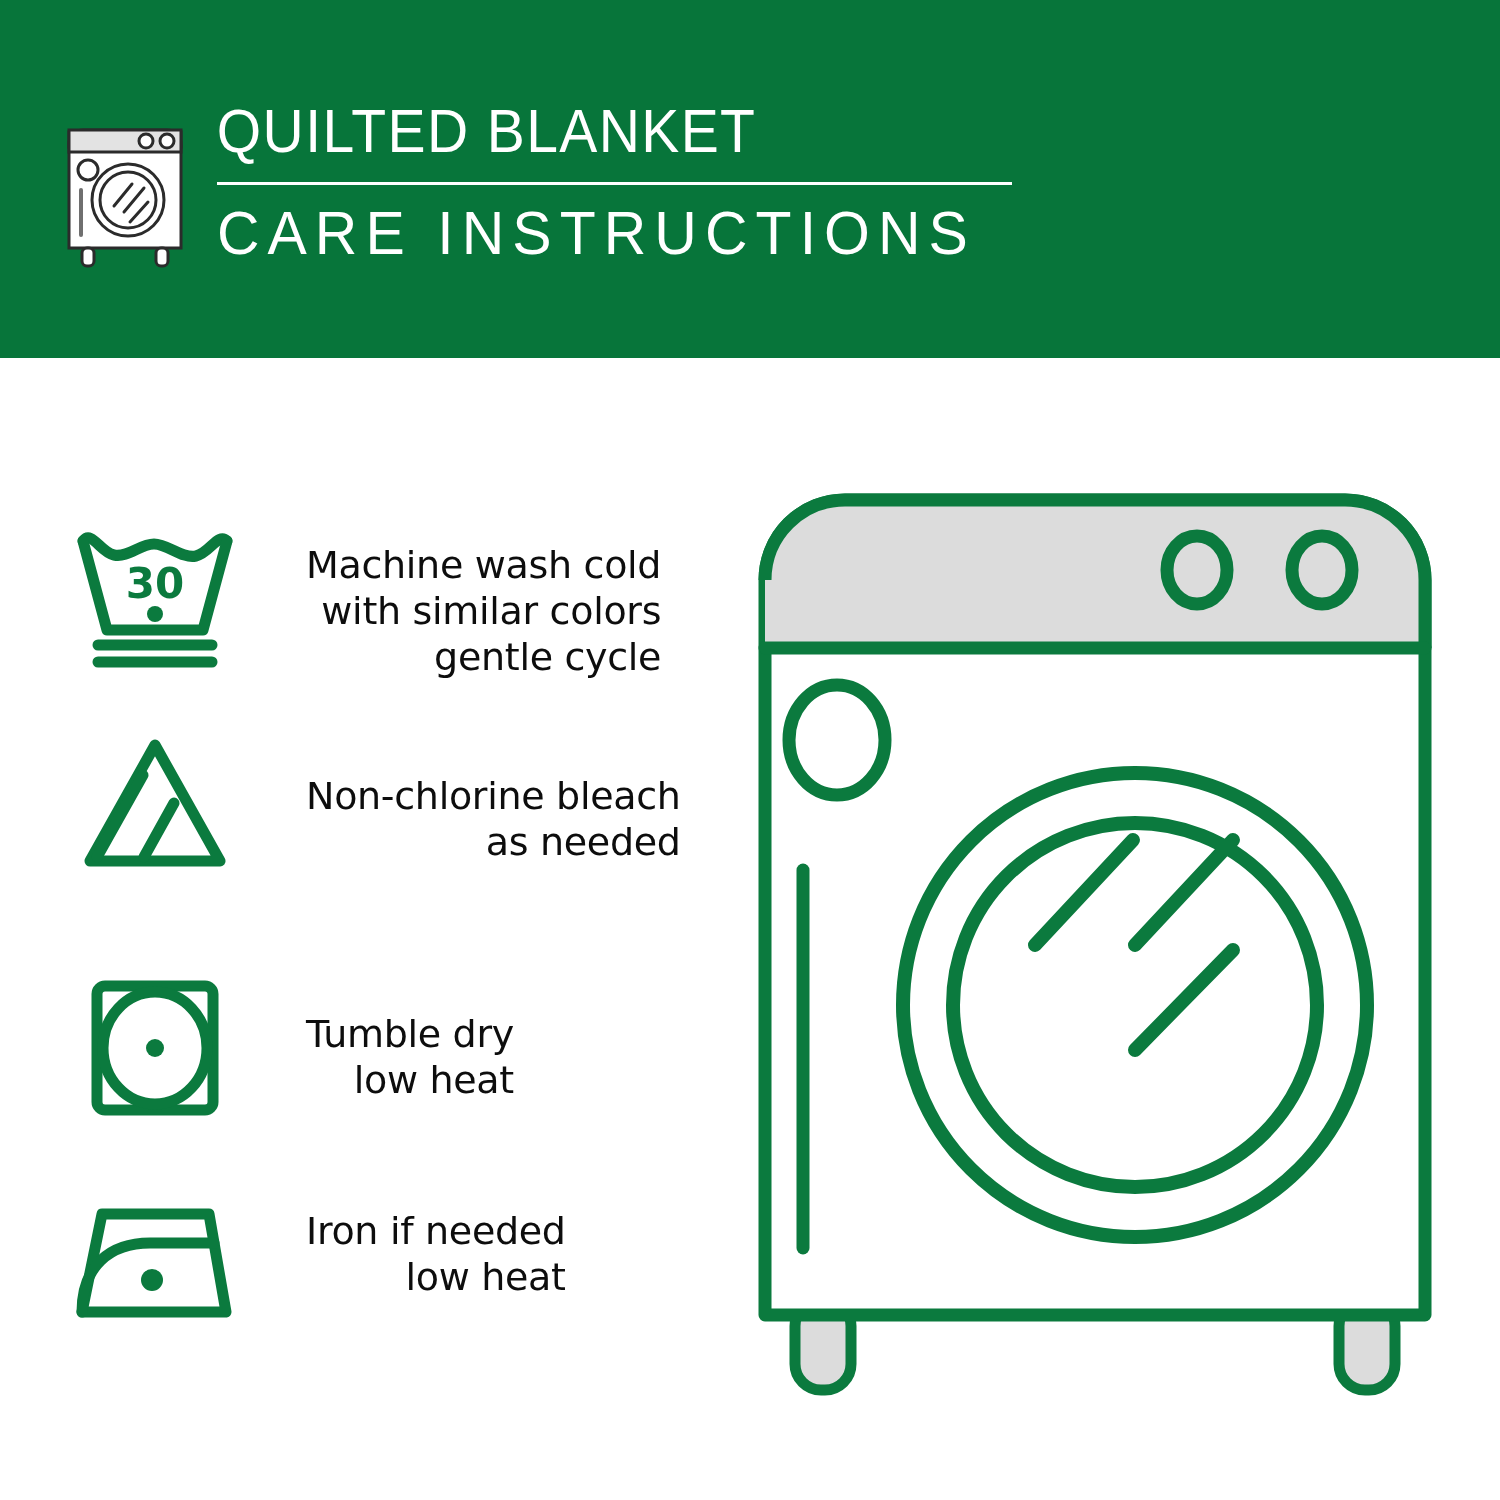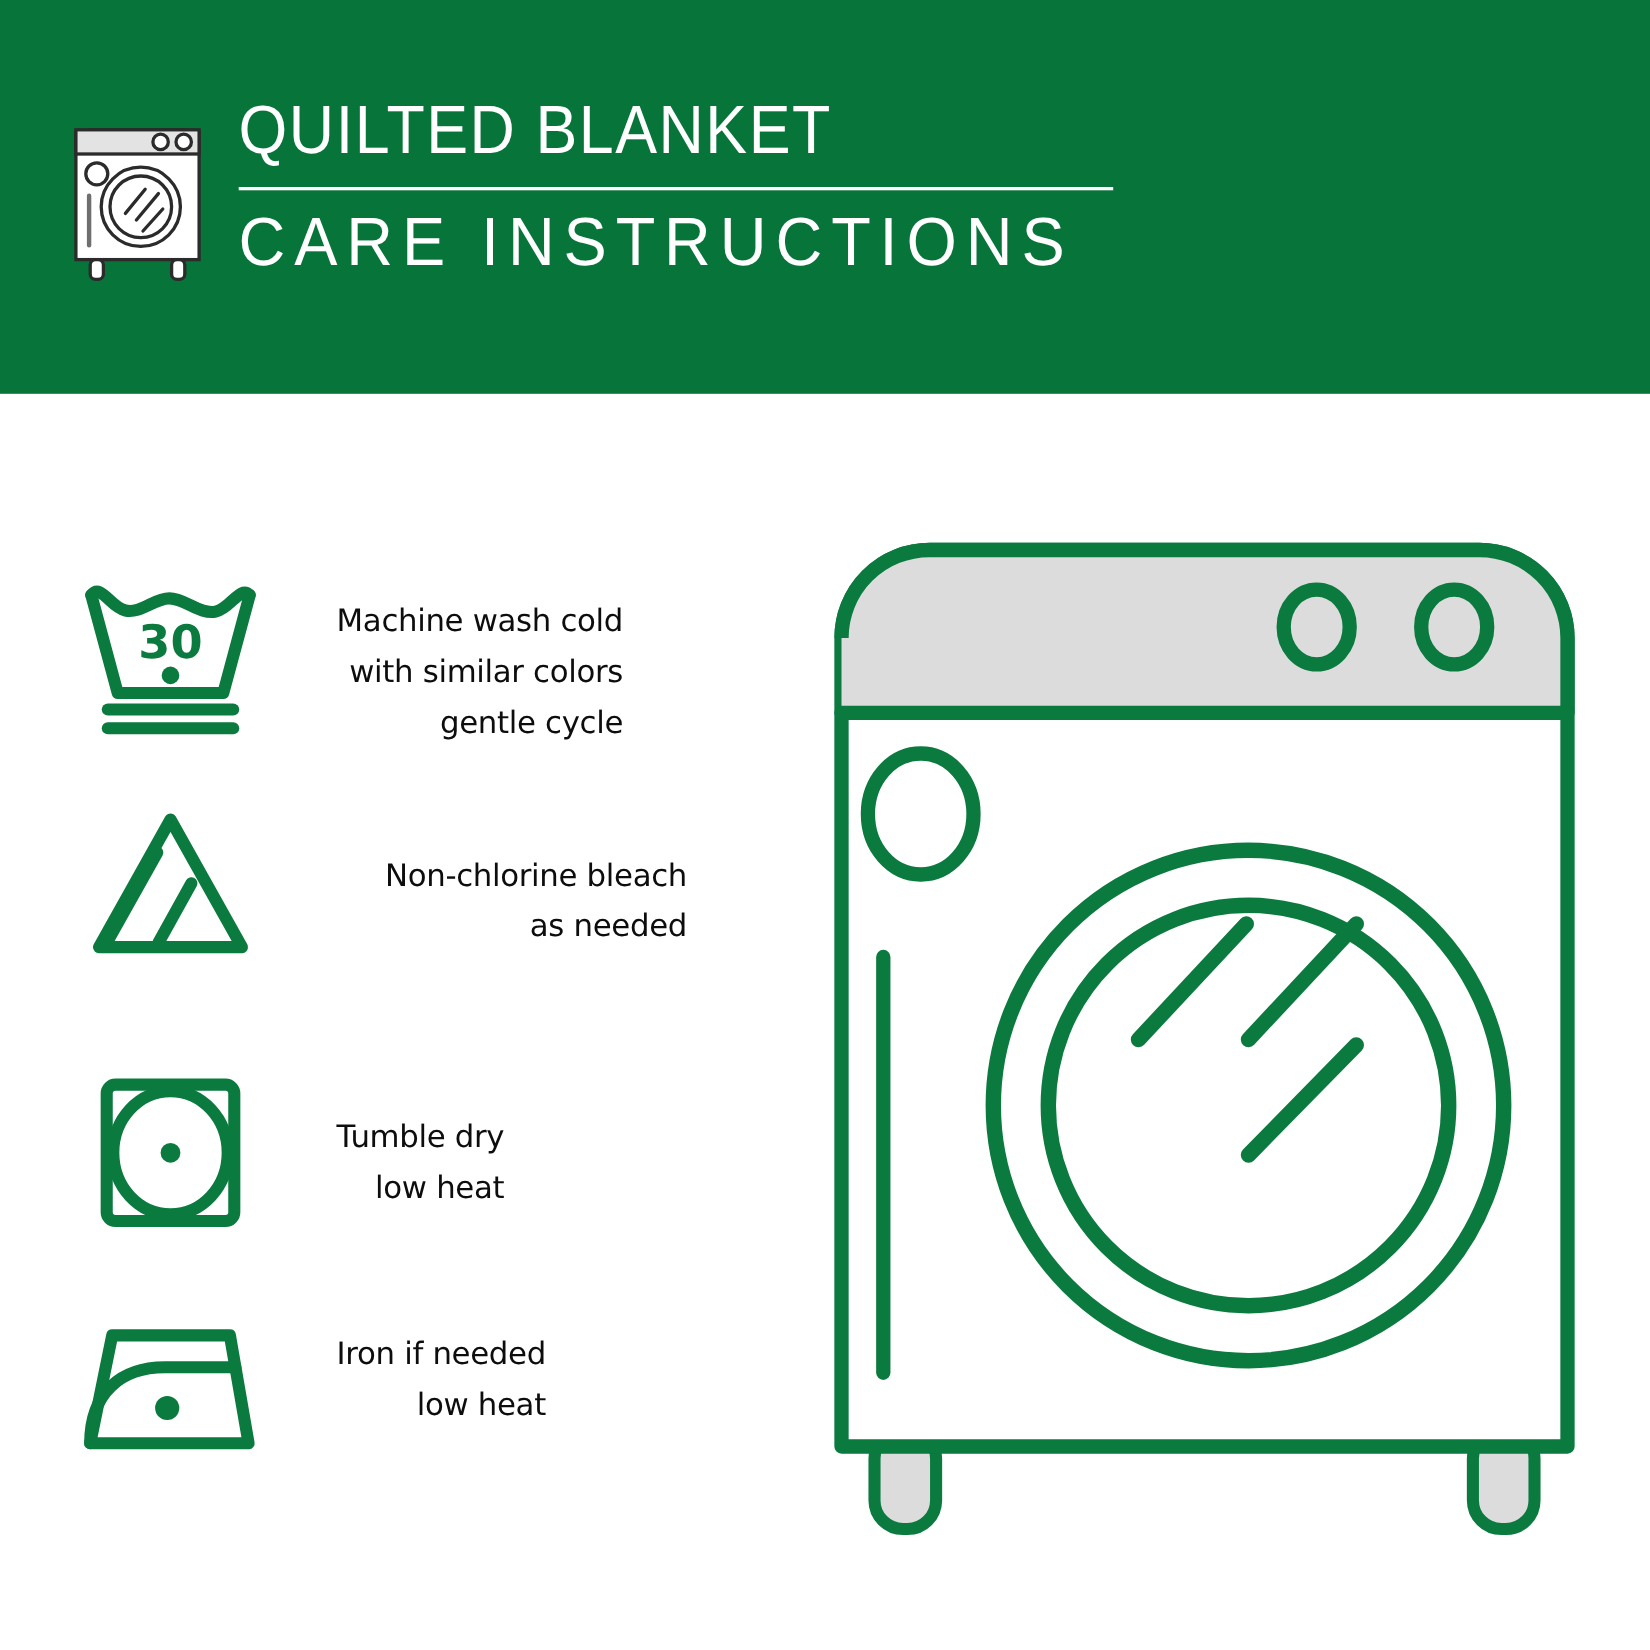--- a/index.html
+++ b/index.html
@@ -21,21 +21,21 @@
     left: 0;
     top: 0;
     width: 1500px;
     height: 358px;
     background: #07753a;
     box-sizing: border-box;
   }
   .header-inner {
     position: absolute;
     left: 60px;
-    top: 84px;
+    top: 96px;
     display: flex;
     flex-direction: row;
     align-items: flex-start;
   }
   .header-logo {
     width: 135px;
     height: 166px;
     flex: 0 0 auto;
     margin-right: 20px;
     margin-top: 8px;
@@ -88,38 +88,38 @@
   }
   .care-row {
     position: absolute;
     left: 70px;
     display: flex;
     flex-direction: row;
     align-items: flex-start;
     text-align: right;
   }
   .care-row-1 { top: 168px; }
-  .care-row-2 { top: 375px; gap: 44px; }
+  .care-row-2 { top: 375px; }
   .care-row-3 { top: 620px; }
   .care-row-4 { top: 830px; }
 
   .care-symbol {
     flex: 0 0 auto;
     width: 170px;
     height: 145px;
     display: flex;
     align-items: center;
     justify-content: center;
   }
   .care-symbol.sq { width: 170px; height: 140px; }
 
   .care-text {
     margin-left: 66px;
     font-family: "DejaVu Sans", "Liberation Sans", sans-serif;
-    font-size: 28px;
+    font-size: 38px;
     line-height: 46px;
     color: #0d0d0d;
     font-weight: 400;
     letter-spacing: -0.3px;
     white-space: pre-line;
   }
   .care-row-1 .care-text { margin-top: 16px; }
   .care-row-2 .care-text { margin-top: 40px; }
   .care-row-3 .care-text { margin-top: 33px; }
   .care-row-4 .care-text { margin-top: 20px; }

